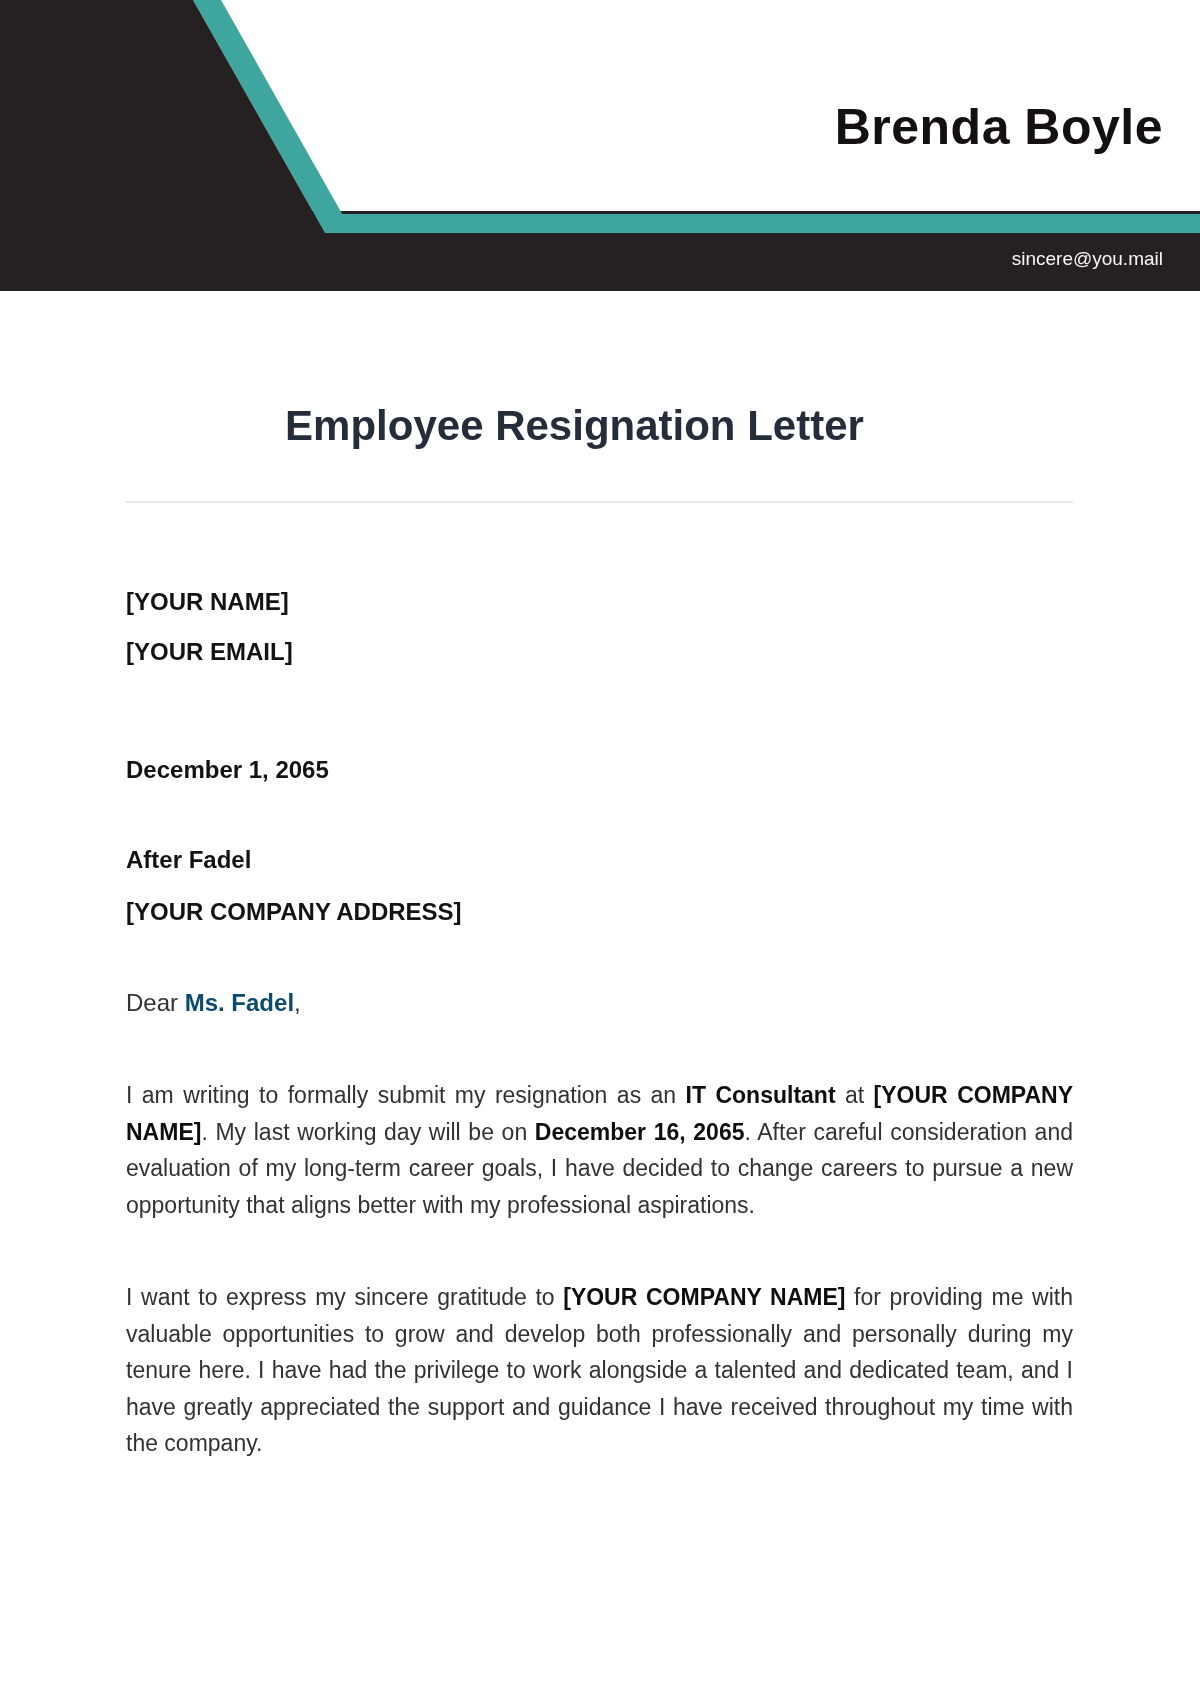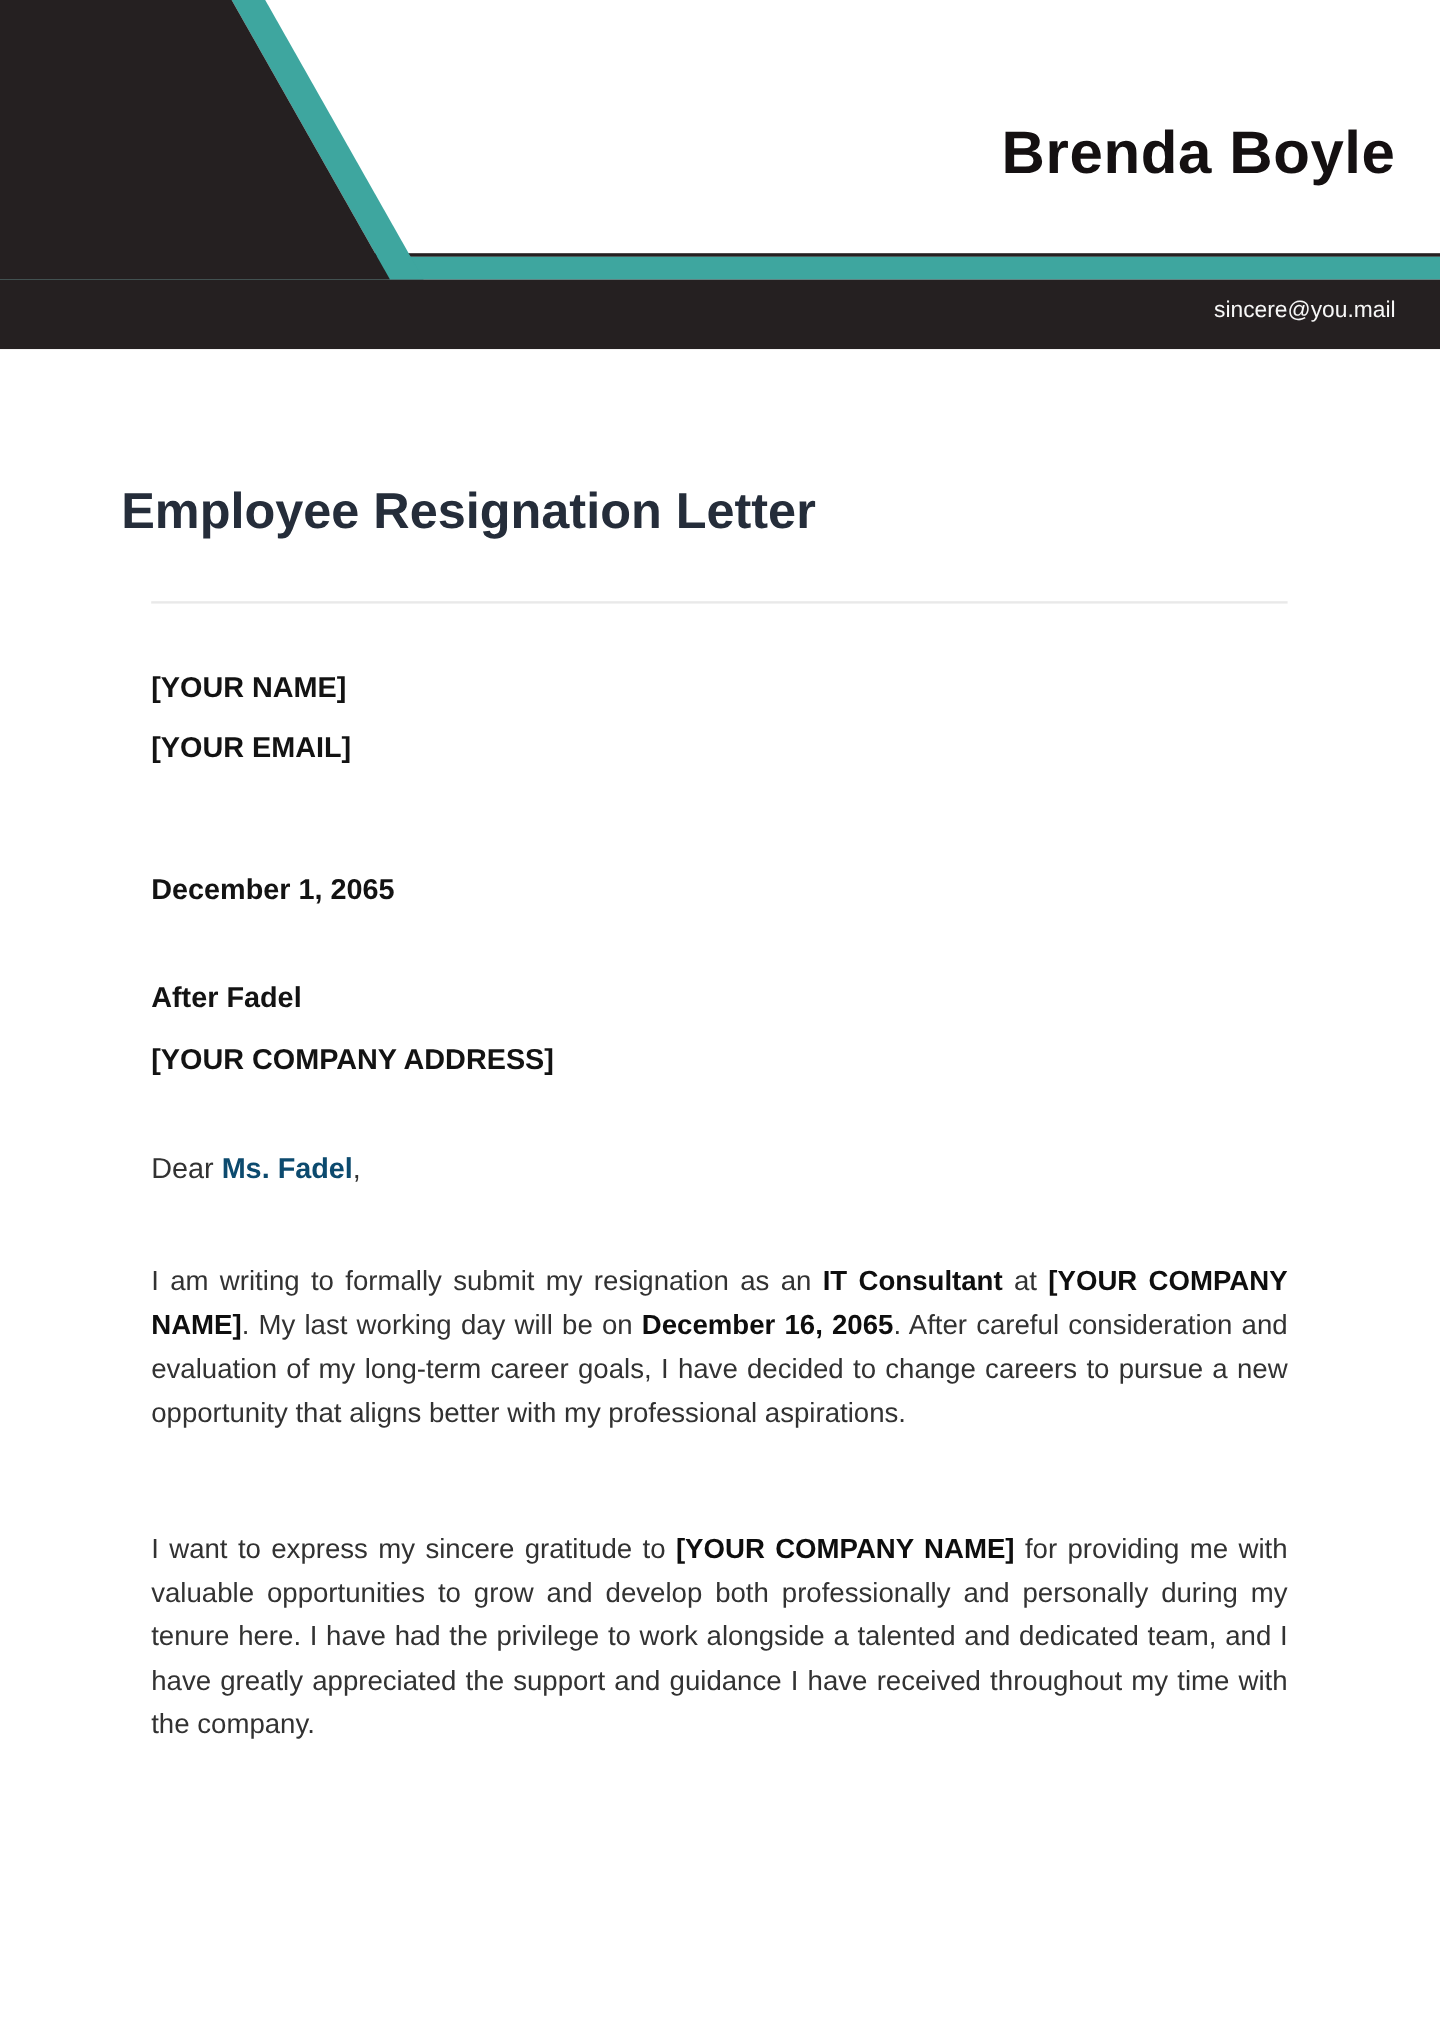--- a/index.html
+++ b/index.html
@@ -21,43 +21,43 @@
   .brand-email{
     position:absolute;top:249px;right:37px;
     font-size:19px;line-height:19px;font-weight:400;
     color:#f7f7f7;white-space:nowrap;
   }
   
   .content{padding:0 127px 0 126px;}
   .doc-title{
     margin:110px 0 0 0;
     font-size:42px;line-height:50px;font-weight:bold;
-    color:#252d3a;text-align:left;
+    color:#252d3a;text-align:center;
     transform:translateX(-25px);
   }
   .divider{margin:50px 0 0 0;height:2px;background:#e9e9e9;border:0;}
   p{margin:0;}
   .info{
     font-size:24px;line-height:30px;font-weight:bold;color:#131313;
   }
   .salutation{
     font-size:24px;line-height:30px;color:#323232;
   }
   .salutation strong{color:#0c4a6e;}
   .para{
     font-size:23px;line-height:36.5px;color:#323232;
     text-align:justify;
   }
   .para strong{color:#0e0e0e;}
-  .mt-55{margin-top:56px;}
+  .mt-55{margin-top:84px;}
   .mt-64{margin-top:88px;}
   .mt-61{margin-top:61px;}
   .mt-60{margin-top:60px;}
   .mt-59{margin-top:59px;}
-  .mt-56{margin-top:77px;}
+  .mt-56{margin-top:56px;}
   .mt-22{margin-top:22px;}
   .mt-20{margin-top:20px;}
   .mt-18{margin-top:18px;}
 </style>
 </head>
 <body>
 
 <div class="page">
 
   <header class="letterhead">

